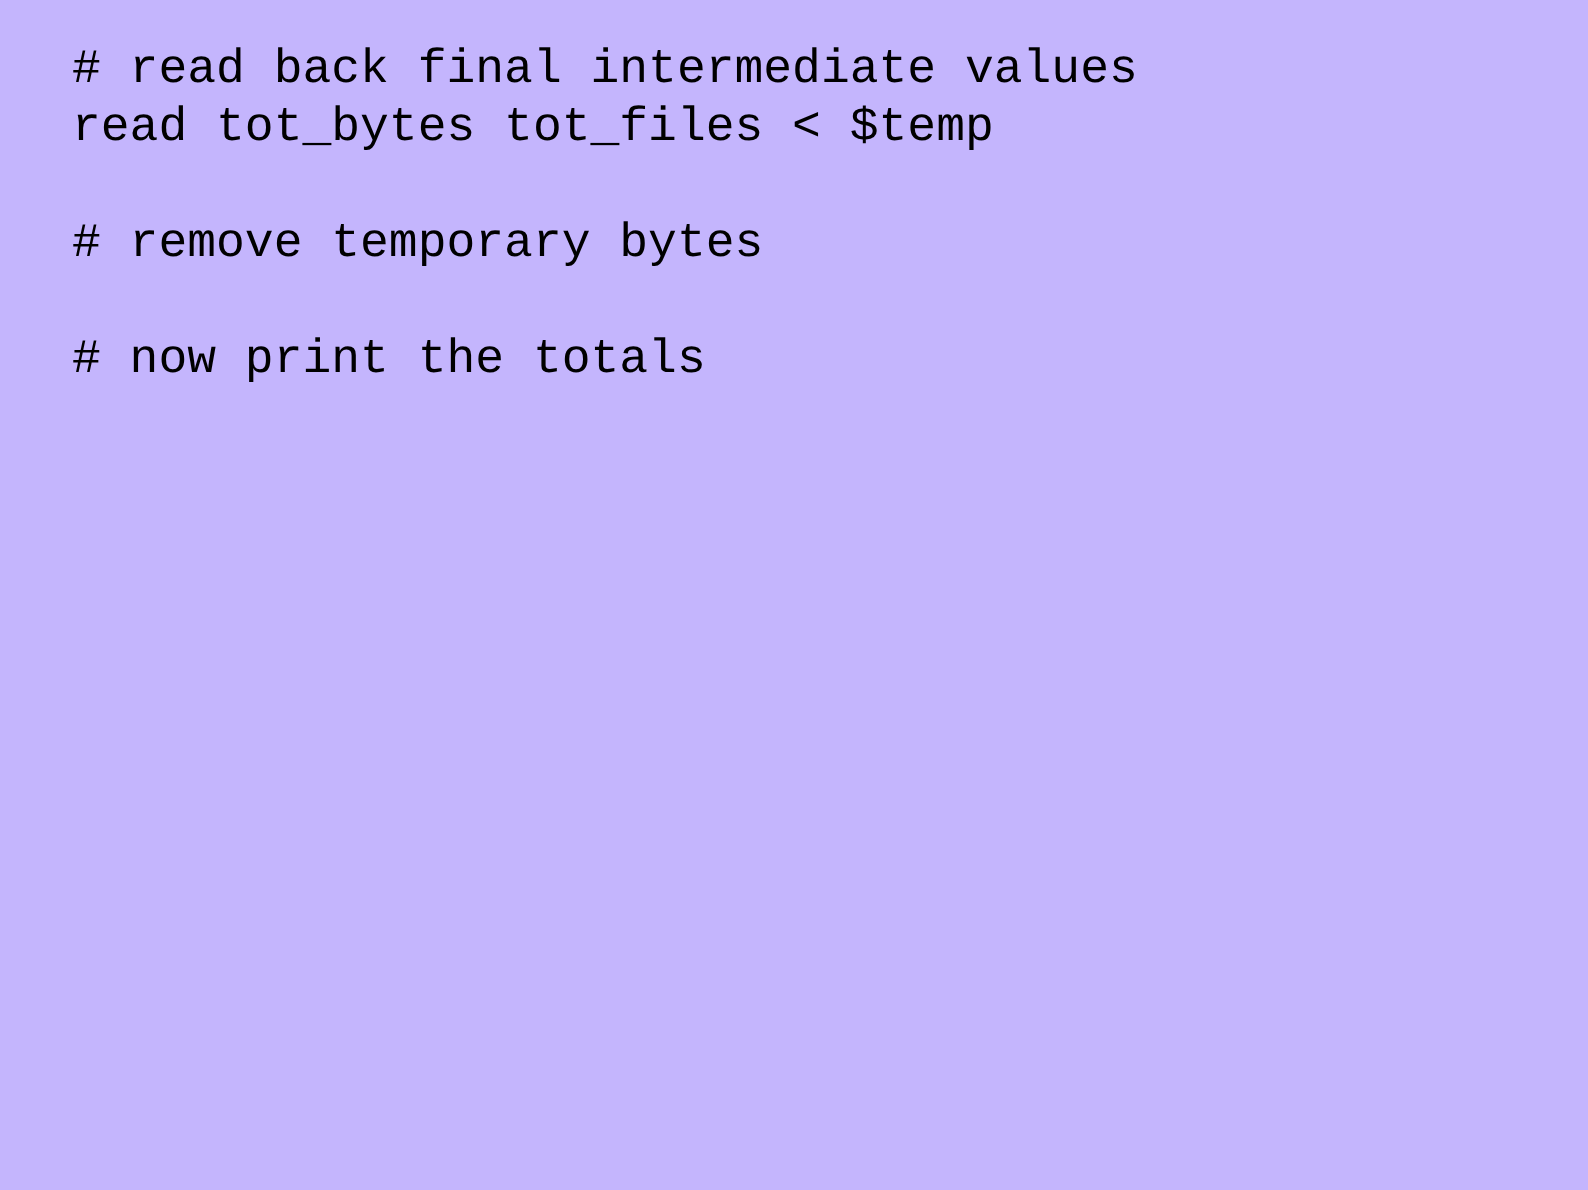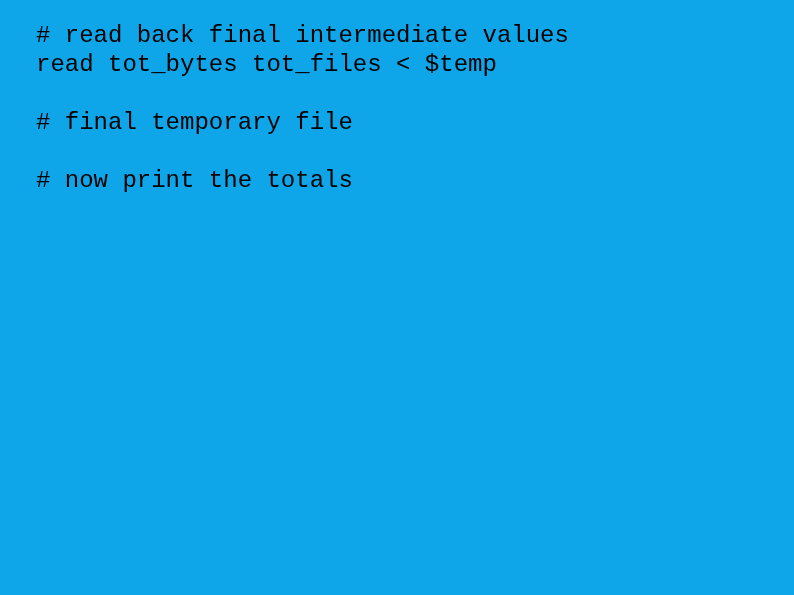--- a/index.html
+++ b/index.html
@@ -11,21 +11,21 @@
     width: 794px;
     height: 595px;
     background: #ffffff;
     overflow: hidden;
     font-family: "Liberation Mono", "DejaVu Sans Mono", monospace;
   }
   .slide {
     position: relative;
     width: 794px;
     height: 595px;
-    background: #0ea5e9;
+    background: #c4b5fd;
     box-sizing: border-box;
   }
   .code-block {
     position: absolute;
     left: 36px;
     top: 21px;
     width: 750px;
   }
   .code-line {
     font-family: "Liberation Mono", "DejaVu Sans Mono", monospace;
@@ -41,17 +41,17 @@
   }
 </style>
 </head>
 <body>
 
 <div class="slide">
   <div class="code-block">
     <div class="code-line"># read back final intermediate values</div>
     <div class="code-line">read tot_bytes tot_files &lt; $temp</div>
     <div class="code-line blank"></div>
-    <div class="code-line"># final temporary file</div>
+    <div class="code-line"># remove temporary bytes</div>
     <div class="code-line blank"></div>
     <div class="code-line"># now print the totals</div>
   </div>
 </div>
 
 </body></html>

